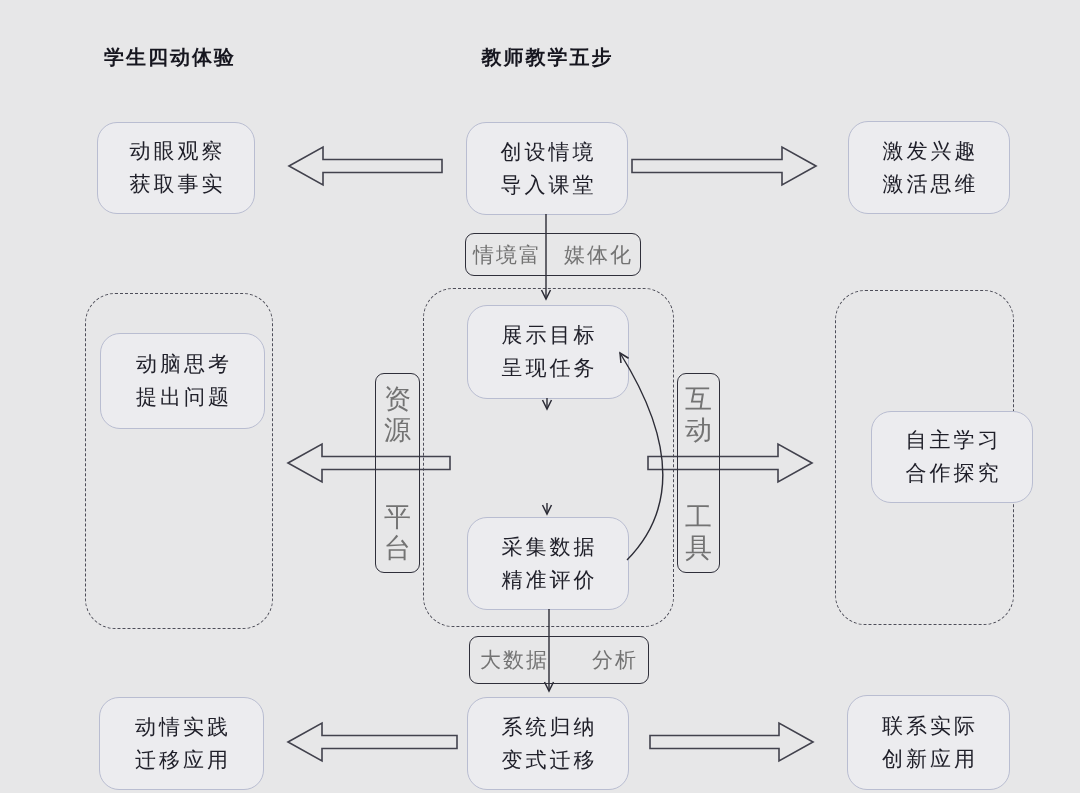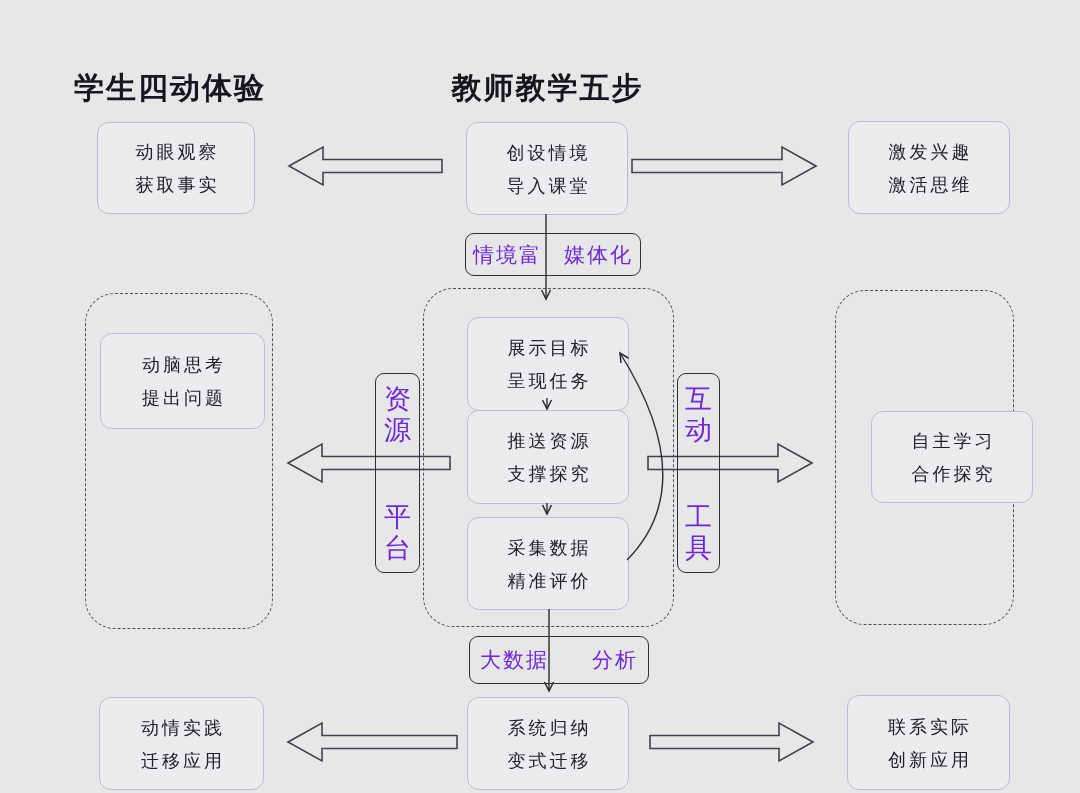--- a/index.html
+++ b/index.html
@@ -1,35 +1,35 @@
 <!DOCTYPE html>
 <html><head>
 <meta charset="utf-8">
 <style>
   html,body{margin:0;padding:0;background:#e7e7e8;}
   #canvas{
     position:relative;width:1080px;height:793px;background:#e7e7e8;
     font-family:"DejaVu Serif","Liberation Serif",serif;color:#1f1f29;overflow:hidden;
   }
   .hdr{
-    position:absolute;font-size:30px;font-weight:700;letter-spacing:2px;
-    text-align:center;color:#16161f;white-space:nowrap;margin-top:24px;
+    position:absolute;font-size:20px;font-weight:700;letter-spacing:2px;
+    text-align:center;color:#16161f;white-space:nowrap;
   }
   .node{
-    position:absolute;background:#ececef;border:1px solid #b9bdd1;border-radius:12px;
+    position:absolute;background:#ececef;border:1px solid #b9bdd1;border-radius:20px;
     display:flex;flex-direction:column;align-items:center;justify-content:center;
-    font-size:18px;letter-spacing:3px;line-height:33px;text-indent:3px;
+    font-size:21px;letter-spacing:3px;line-height:33px;text-indent:3px;
     color:#20202a;z-index:2;
   }
   .dashed{
     position:absolute;border:1.6px dashed #4e4e59;border-radius:30px;z-index:1;
   }
   .lbl{
     position:absolute;border:1.6px solid #2f2f3a;border-radius:9px;
-    font-size:21px;color:#6d28d9;background:transparent;z-index:6;
+    font-size:21px;color:#737373;background:transparent;z-index:6;
     display:flex;align-items:center;
   }
   .lbl-h{flex-direction:row;justify-content:space-between;}
   .lbl-h span{letter-spacing:2px;white-space:nowrap;}
   .lbl-v{flex-direction:column;justify-content:space-between;align-items:center;padding:9px 0;}
   .lbl-v span{
     display:block;width:1.1em;word-break:break-all;line-height:31px;
     text-align:center;font-size:27px;
   }
   svg.overlay{position:absolute;left:0;top:0;z-index:4;pointer-events:none;}
@@ -56,27 +56,23 @@
   </div>
   <div class="node" style="left:99px;top:697px;width:163px;height:91px;">
     <span>动情实践</span>
     <span>迁移应用</span>
   </div>
 
   <div class="node" style="left:466px;top:122px;width:160px;height:91px;">
     <span>创设情境</span>
     <span>导入课堂</span>
   </div>
-  <div class="node" style="left:467px;top:317px;width:160px;height:92px;">
+  <div class="node" style="left:467px;top:305px;width:160px;height:92px;">
     <span>展示目标</span>
     <span>呈现任务</span>
-  </div>
-  <div class="node" style="left:467px;top:410px;width:160px;height:92px;">
-    <span>推送资源</span>
-    <span>支撑探究</span>
   </div>
   <div class="node" style="left:467px;top:517px;width:160px;height:91px;">
     <span>采集数据</span>
     <span>精准评价</span>
   </div>
   <div class="node" style="left:467px;top:697px;width:160px;height:91px;">
     <span>系统归纳</span>
     <span>变式迁移</span>
   </div>
 

